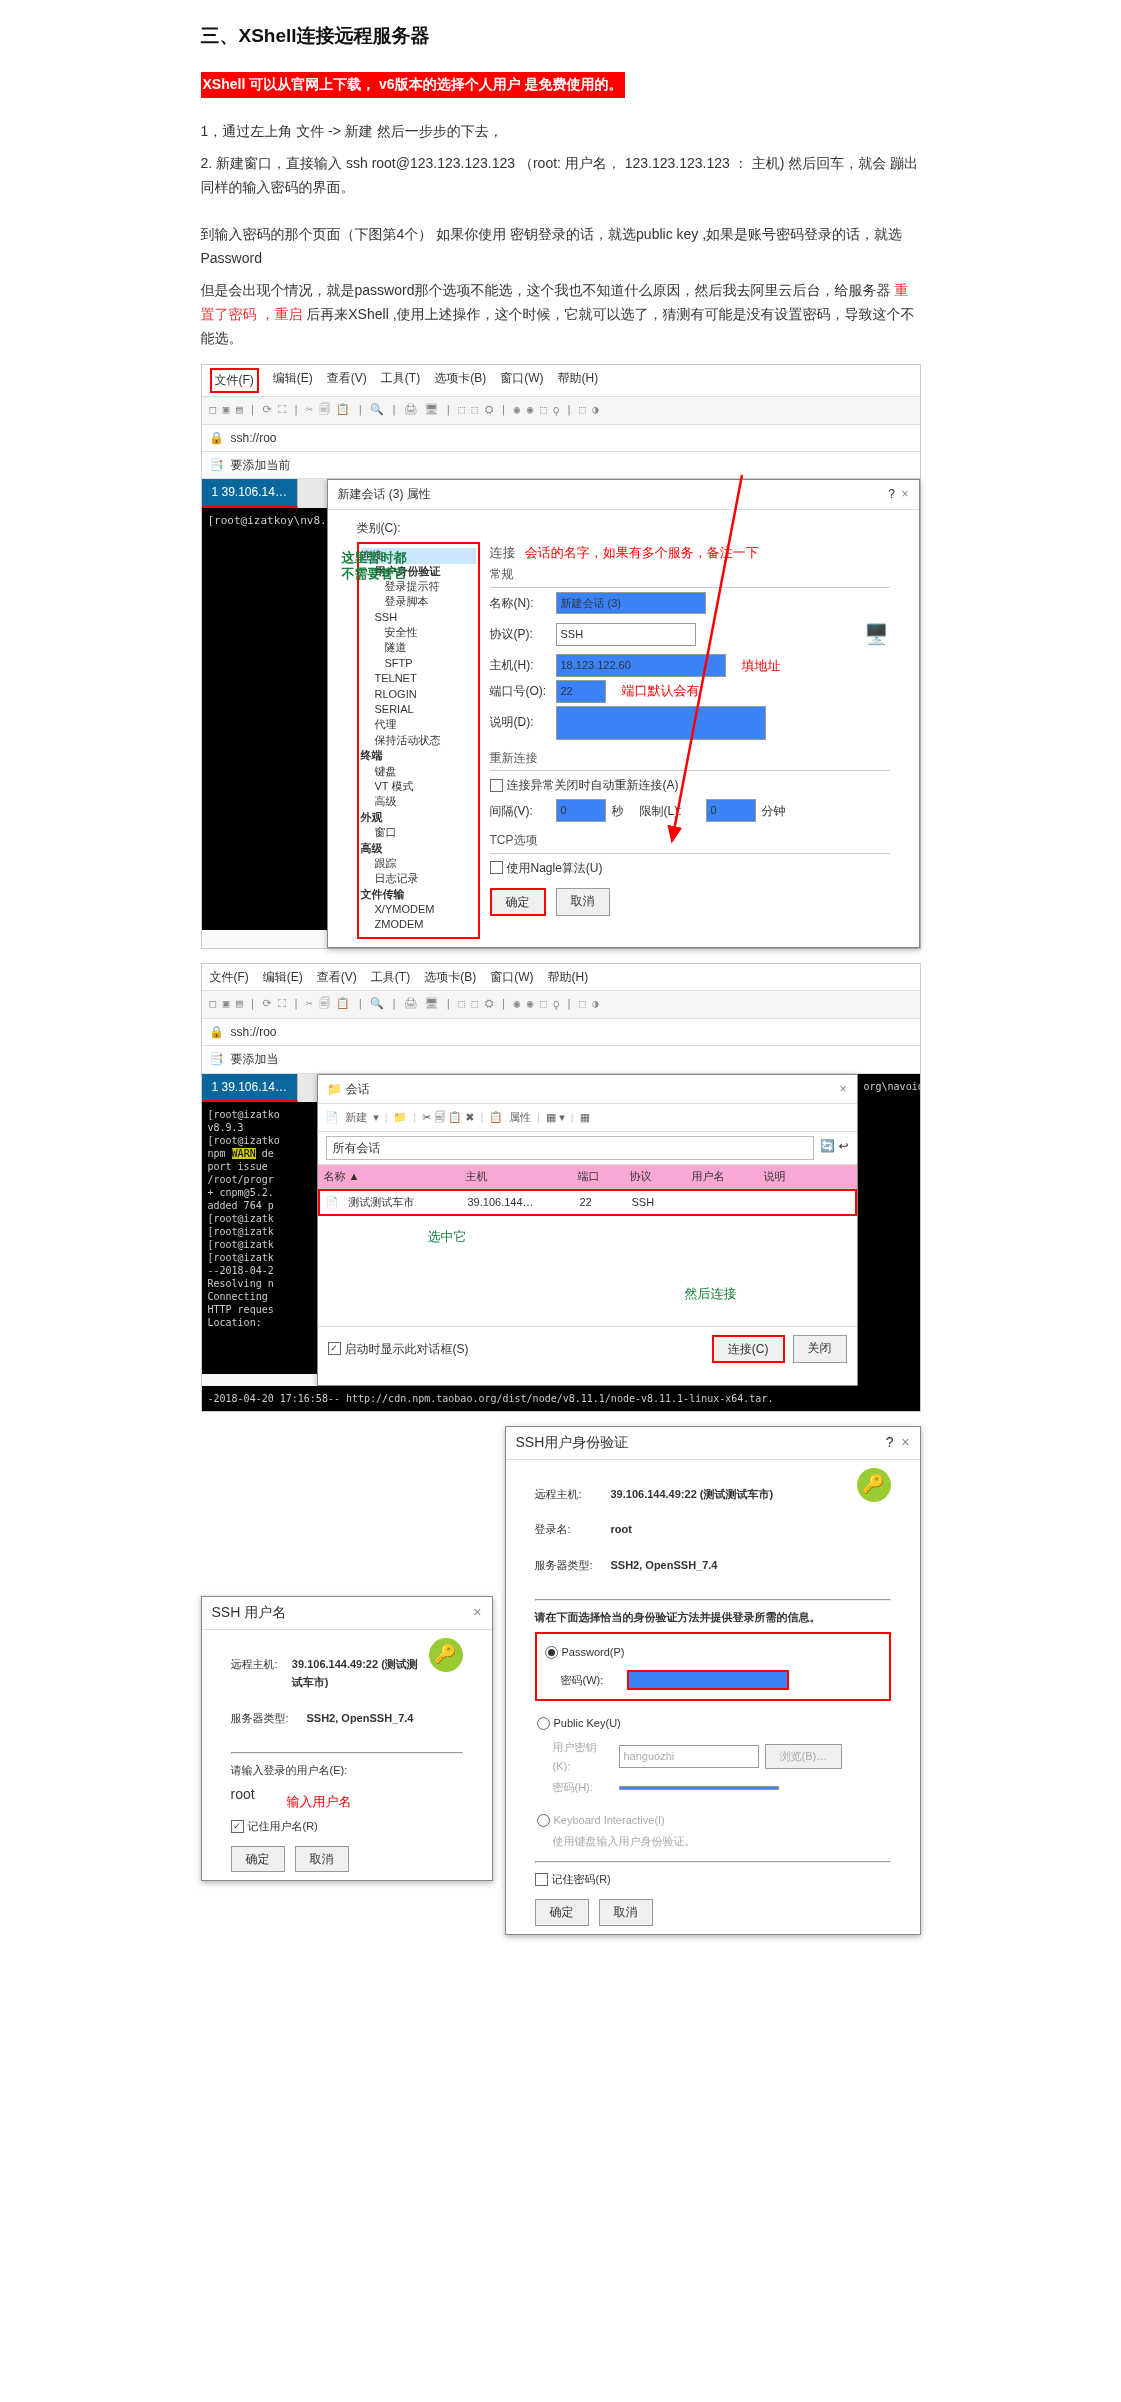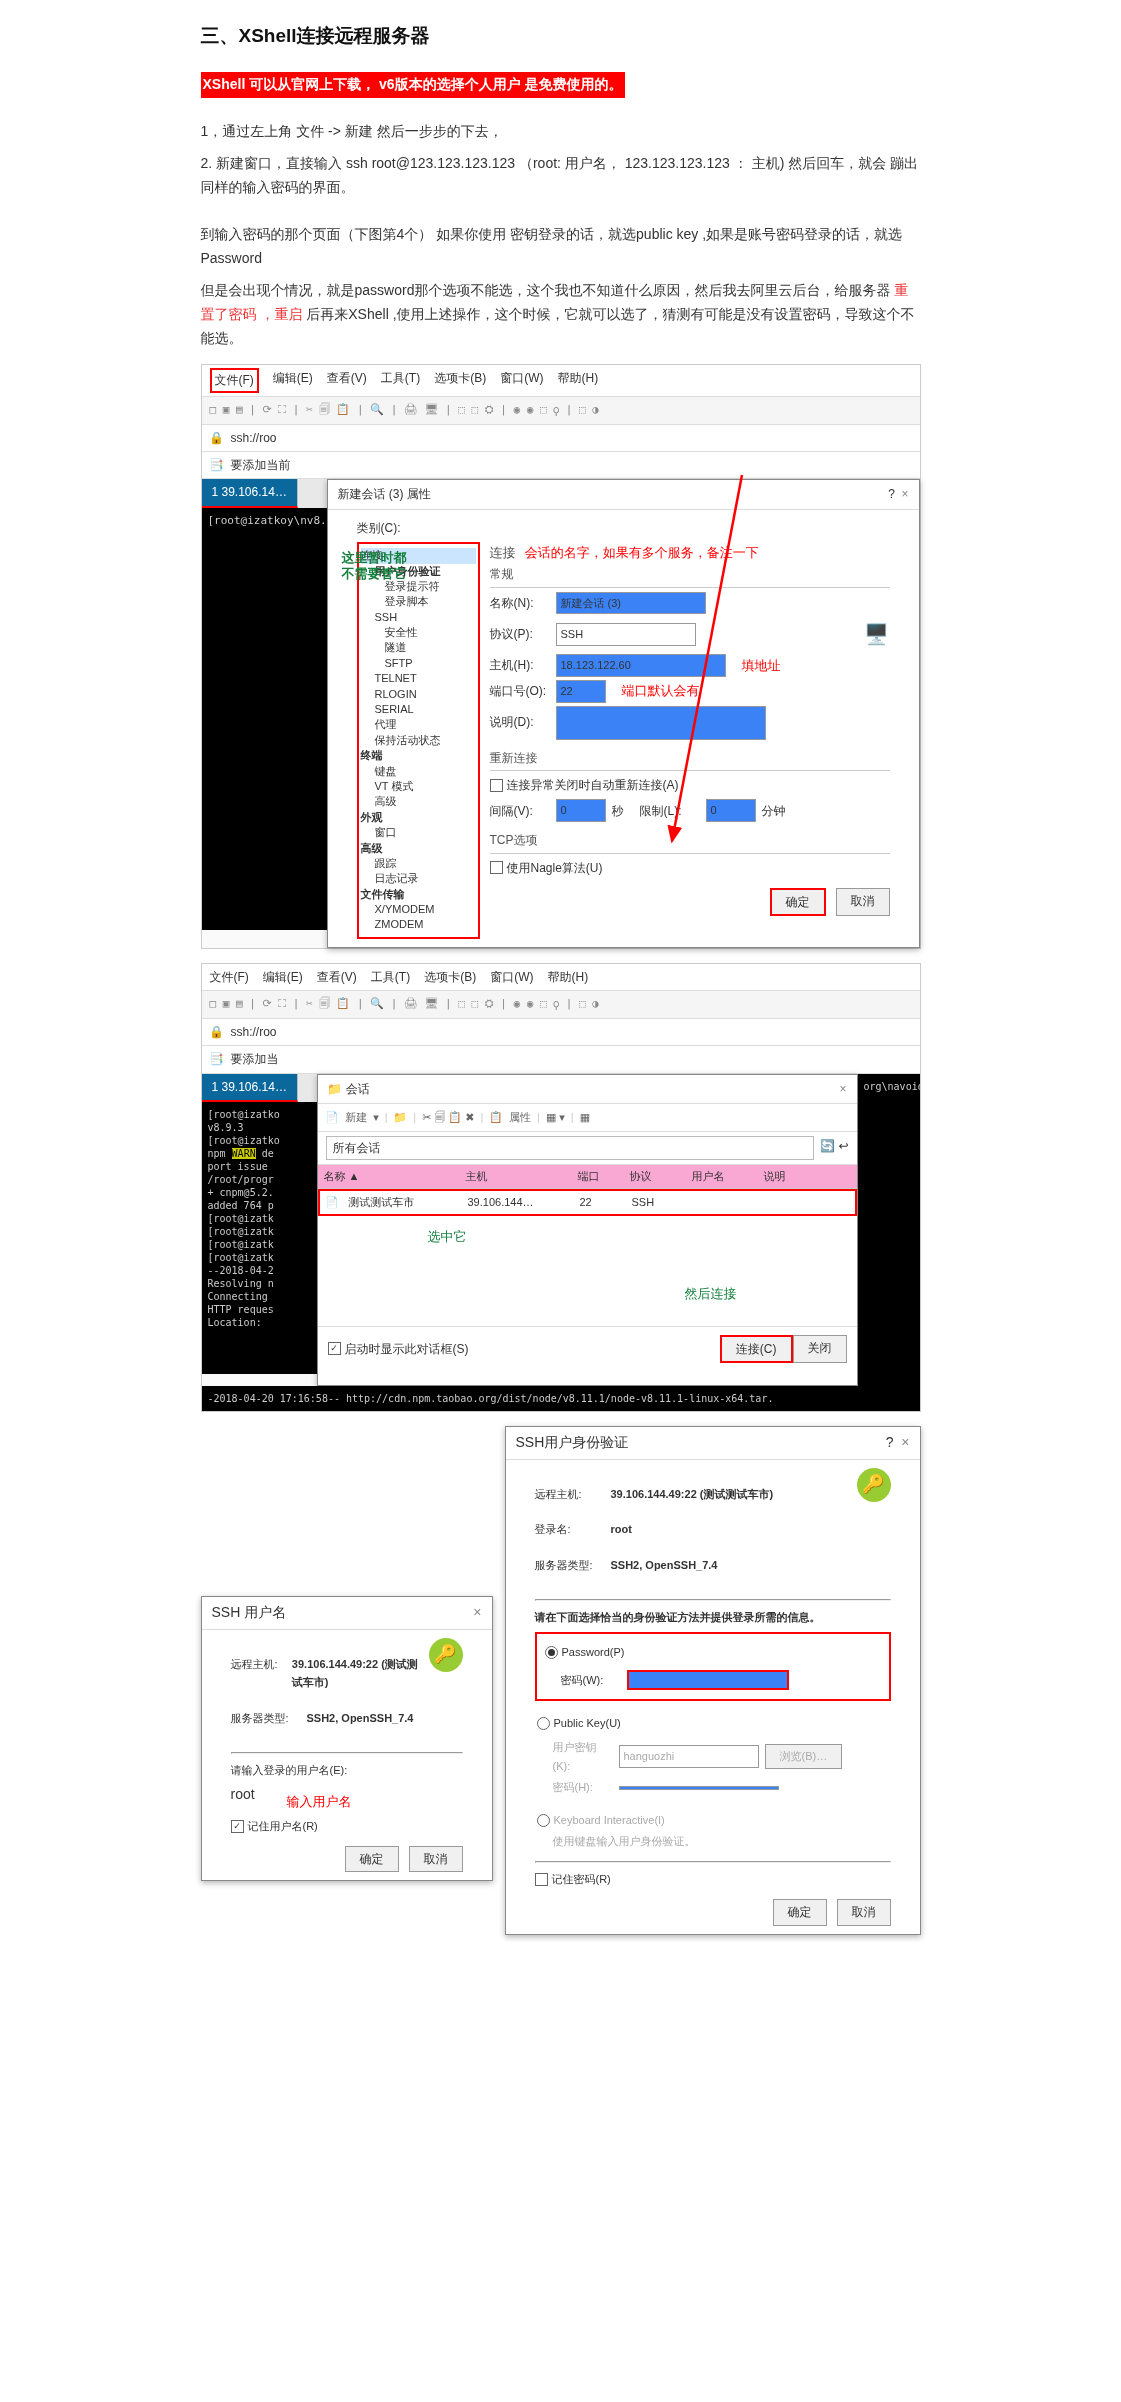--- a/index.html
+++ b/index.html
@@ -29,21 +29,21 @@
 .tree .ind2{padding-left:24px}
 .form-side{flex:1;padding-left:10px}
 .grp{margin-bottom:8px}
 .grp-title{color:#555;border-bottom:1px solid #ccc;margin-bottom:4px;padding-bottom:2px}
 .fld{display:flex;align-items:center;gap:6px;margin:3px 0}
 .fld label{width:60px}
 .fld .inp{border:1px solid #999;padding:1px 4px;background:#3b82f6;font-size:11px;min-width:130px}
 .fld .sel-box{border:1px solid #999;padding:1px 4px;background:#fff;font-size:11px;min-width:130px}
 .red-box{border:2px solid #f00;padding:0}
 .red-note{color:#f00;font-size:13px}
-.btn-row{display:flex;gap:10px;justify-content:flex-end;margin-top:10px}
+.btn-row{display:flex;gap:10px;margin-top:10px}
 .btn{border:1px solid #999;background:#f0f0f0;padding:2px 14px;font-size:12px}
 .btn.ok{border:2px solid #f00}
 .overlay{position:relative}
 .ann-red{position:absolute;color:#15803d;font-size:13px;font-weight:normal}
 .dlg2-toolbar{display:flex;gap:6px;padding:4px 8px;align-items:center;border-bottom:1px solid #ddd;font-size:11px;color:#666}
 .tb-sep{color:#ccc}
 .list-head{display:flex;background:#f9a8d4;border-bottom:1px solid #ccc;font-size:11px}
 .list-head span,.list-row span{padding:2px 6px}
 .c-name{width:130px}.c-host{width:100px}.c-port{width:40px}.c-proto{width:50px}.c-user{width:60px}.c-desc{flex:1}
 .list-row{display:flex;border:2px solid #f00;font-size:11px}
@@ -262,21 +262,21 @@
         </div>
         <div class="list-empty overlay">
           <div class="ann-red" style="top:10px;left:110px">选中它</div>
           <div class="ann-red" style="bottom:20px;right:120px">然后连接</div>
         </div>
         <div class="dlg-footer">
           <div class="chk">
               <span class="box">✓</span>
               <span>启动时显示此对话框(S)</span>
             </div>
-          <div style="display:flex;">
+          <div style="display:flex;gap:8px">
             <span class="btn" style="border:2px solid #f00">连接(C)</span>
             <span class="btn">关闭</span>
           </div>
         </div>
       </div>
       <div class="term-bg" style="width:50px;height:300px;font-size:10px">org\navoid\n\ne_modu\n\n\n.1-li\n.tar.</div>
     </div>
     <div class="term-bg" style="font-size:10px">-2018-04-20 17:16:58-- http://cdn.npm.taobao.org/dist/node/v8.11.1/node-v8.11.1-linux-x64.tar.</div>
   </div>
 

